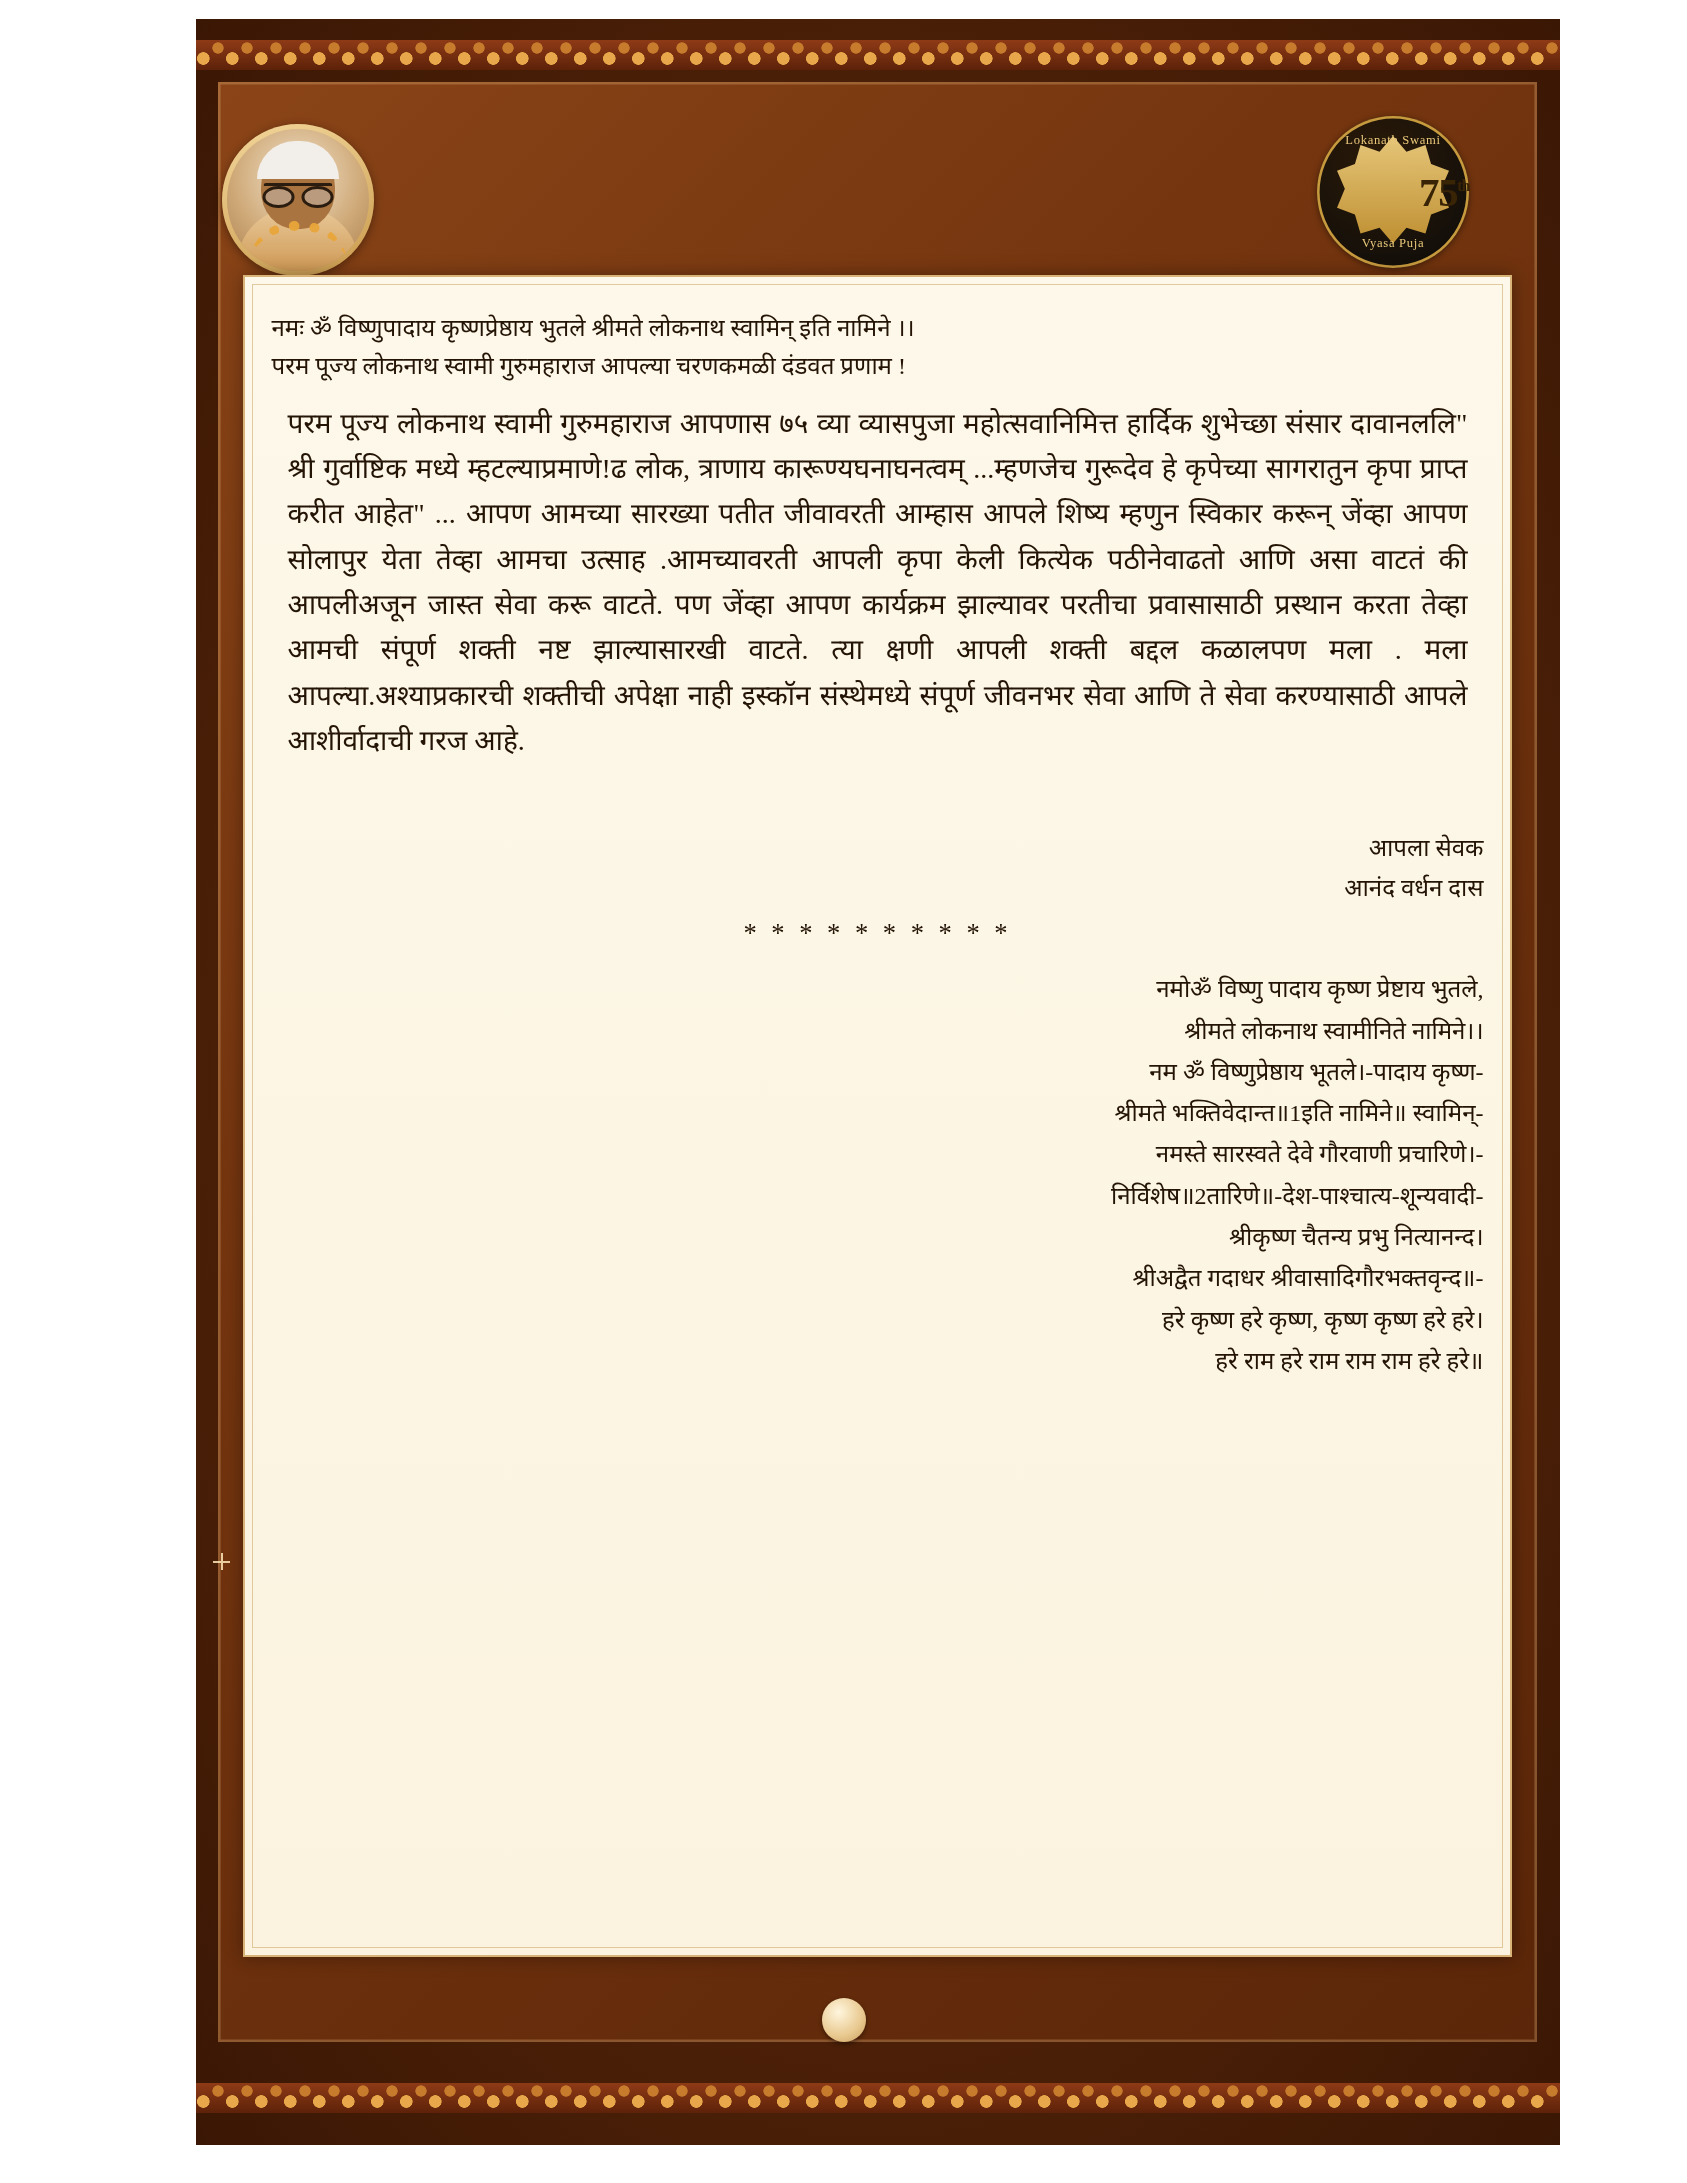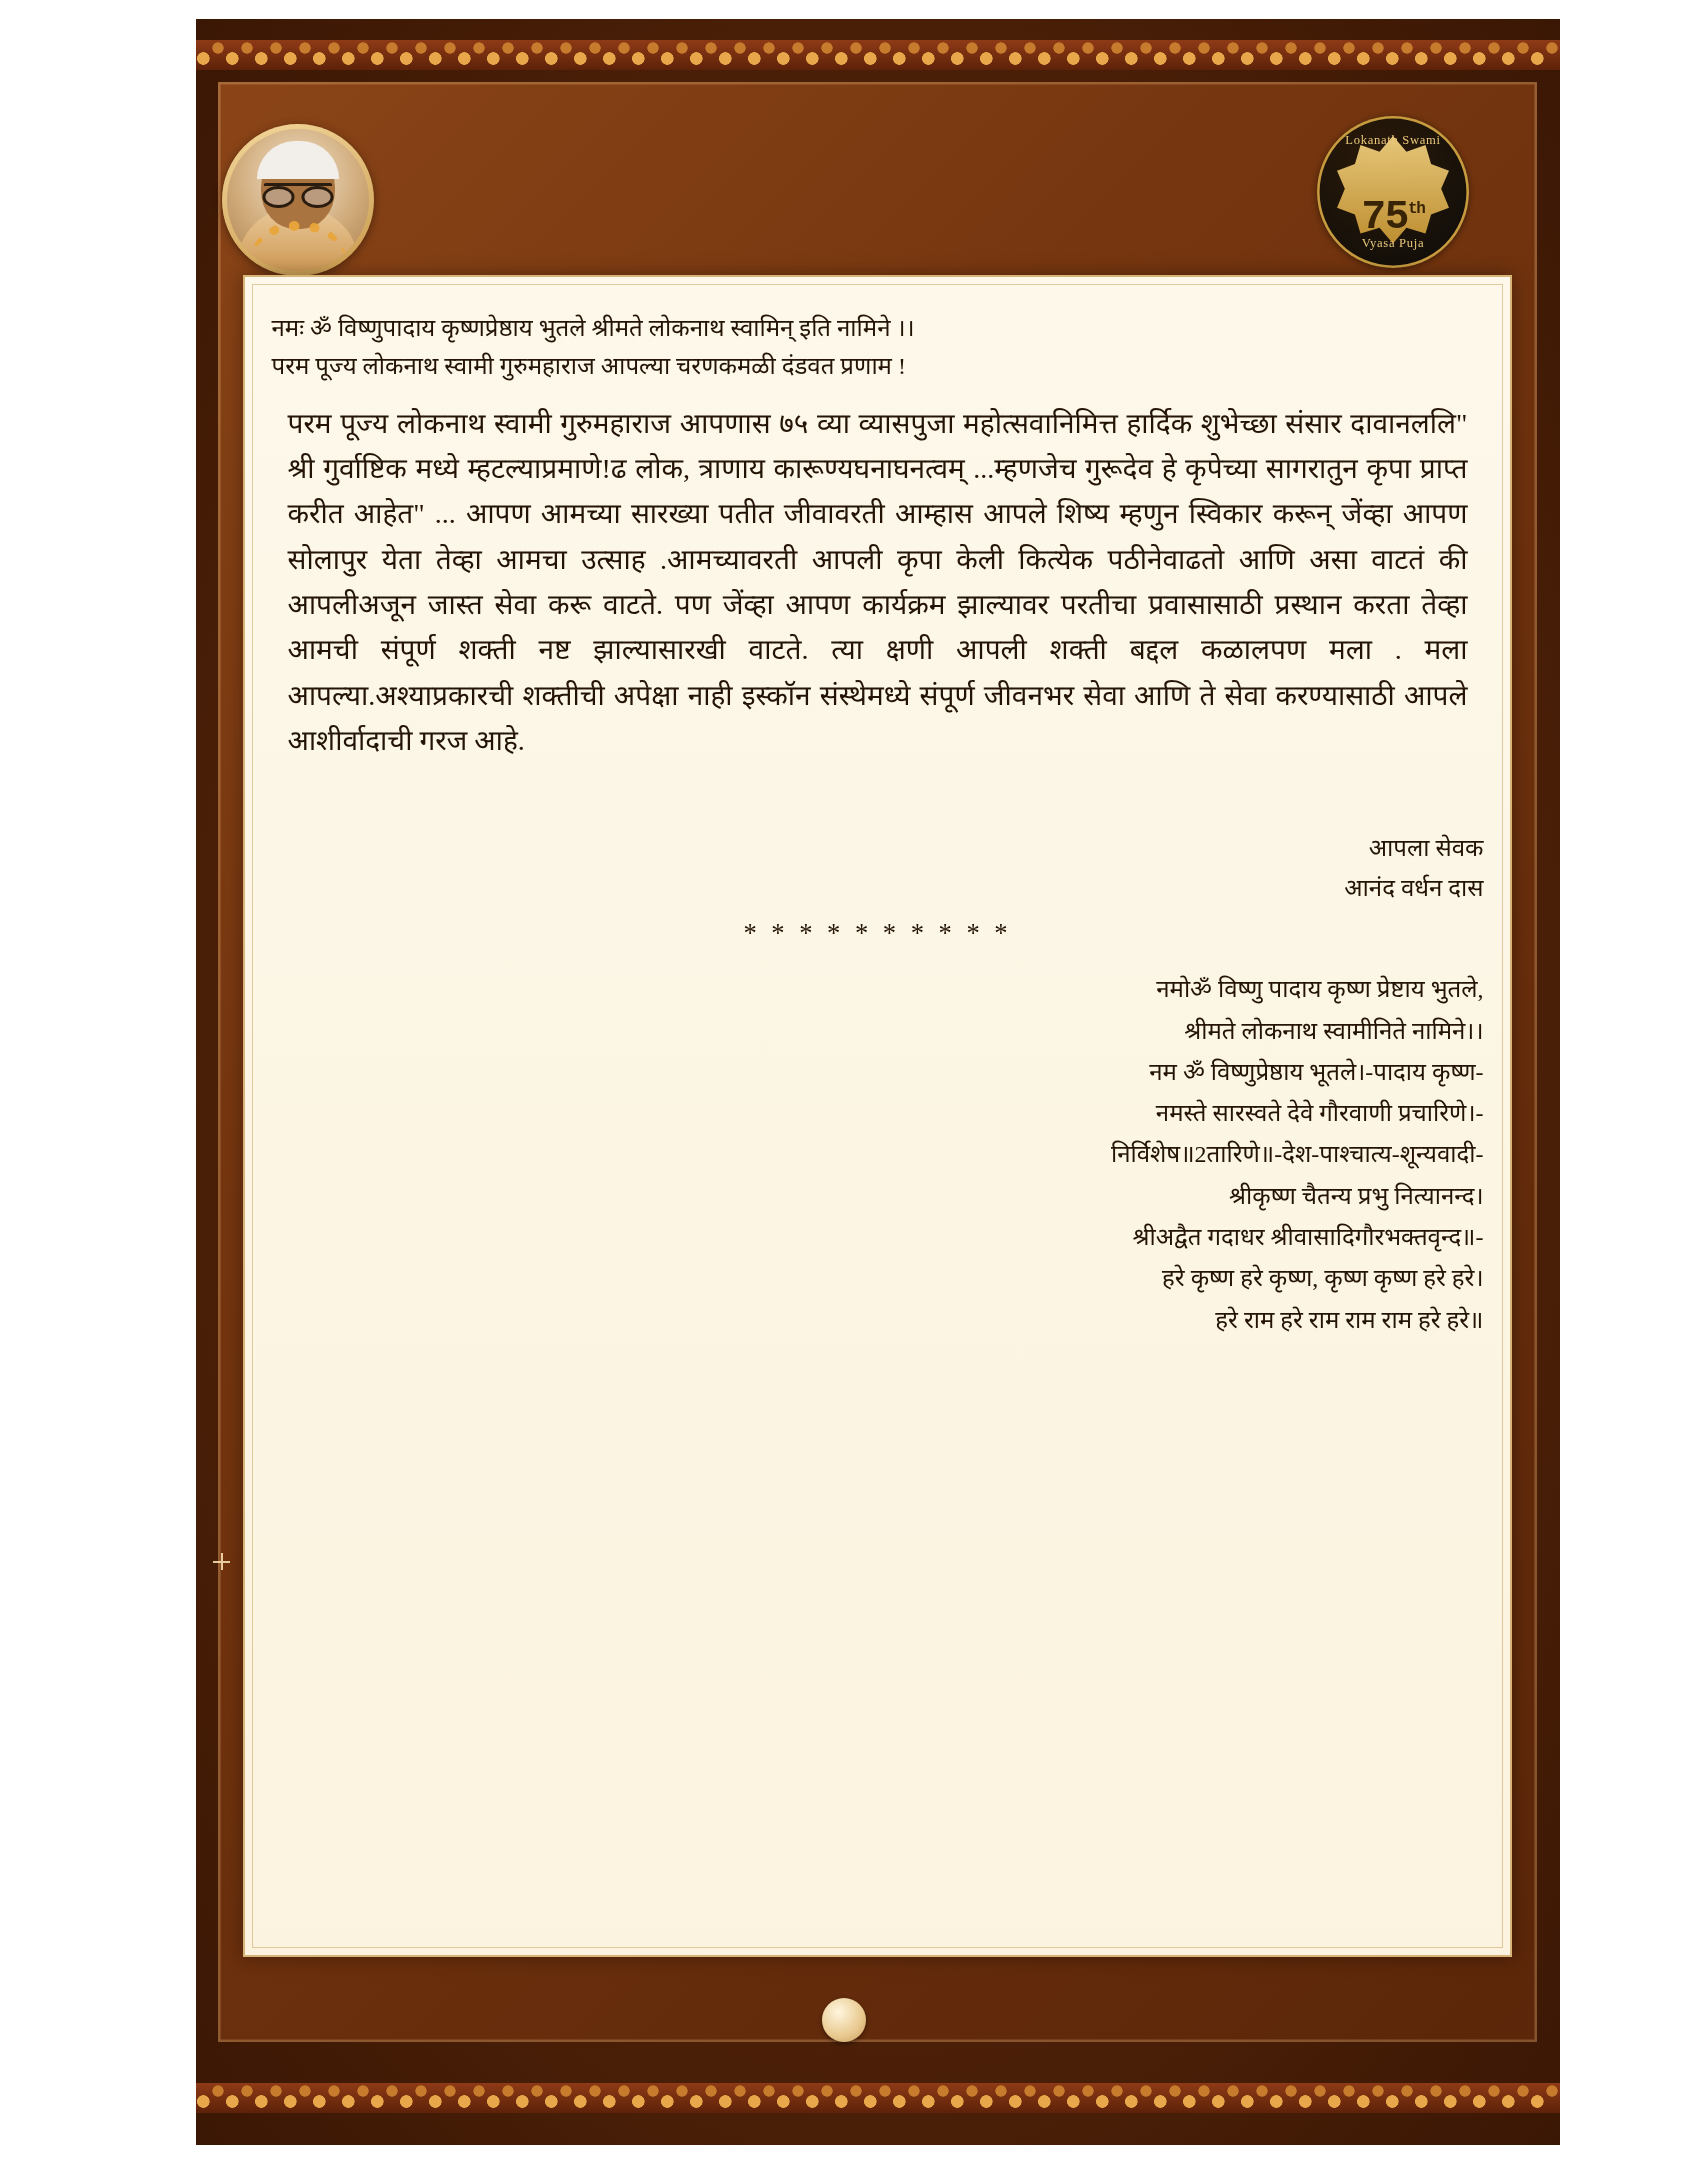--- a/index.html
+++ b/index.html
@@ -213,25 +213,24 @@
     position: absolute; left: 20px; top: 20px; width: 112px; height: 112px;
     background: linear-gradient(180deg, #f0cf7f, #c59330);
     clip-path: polygon(50% 0%, 62% 14%, 79% 8%, 84% 25%, 100% 31%, 93% 47%,
                        100% 64%, 84% 70%, 79% 87%, 62% 82%, 50% 96%, 38% 82%,
                        21% 87%, 16% 70%, 0% 64%, 7% 47%, 0% 31%, 16% 25%,
                        21% 8%, 38% 14%);
     opacity: 0.95;
   }
   .seal-num {
     position: absolute; left: 0; right: 0; top: 52px;
-    text-align: center;
-    font-family: Liberation Mono, monospace;
+    text-align: right;
+    font-family: Liberation Serif, serif;
     font-size: 41px; font-weight: bold; color: #3a2406;
     letter-spacing: -1.3px;
-    margin-top: 26px;
   }
   .seal-num sup { font-size: 16px; }
   .seal-top-text, .seal-bottom-text {
     position: absolute; left: 0; right: 0; text-align: center;
     font-family: "Liberation Serif", serif;
     font-size: 12.6px; color: #e9c87b; letter-spacing: 0.7px;
   }
   .seal-top-text { top: 17px; }
   .seal-bottom-text { bottom: 17px; }
 
@@ -348,20 +347,21 @@
         <span class="name">आपला सेवक</span>
         <span class="name">आनंद वर्धन दास</span>
       </div>
 
       <div class="stars">* * * * * * * * * *</div>
 
       <div class="verse">
         <div>नमोॐ विष्णु पादाय कृष्ण प्रेष्टाय भुतले,</div>
         <div>श्रीमते लोकनाथ स्वामीनिते नामिने।।</div>
         <div>नम ॐ विष्णुप्रेष्ठाय भूतले।-पादाय कृष्ण-</div>
+        <div>श्रीमते भक्तिवेदान्त॥1इति नामिने॥ स्वामिन्-</div>
         <div>नमस्ते सारस्वते देवे गौरवाणी प्रचारिणे।-</div>
         <div>निर्विशेष॥2तारिणे॥-देश-पाश्चात्य-शून्यवादी-</div>
         <div>श्रीकृष्ण चैतन्य प्रभु नित्यानन्द।</div>
         <div>श्रीअद्वैत गदाधर श्रीवासादिगौरभक्तवृन्द॥-</div>
         <div>हरे कृष्ण हरे कृष्ण, कृष्ण कृष्ण हरे हरे।</div>
         <div>हरे राम हरे राम राम राम हरे हरे॥</div>
       </div>
 
     </div>
   </div>

